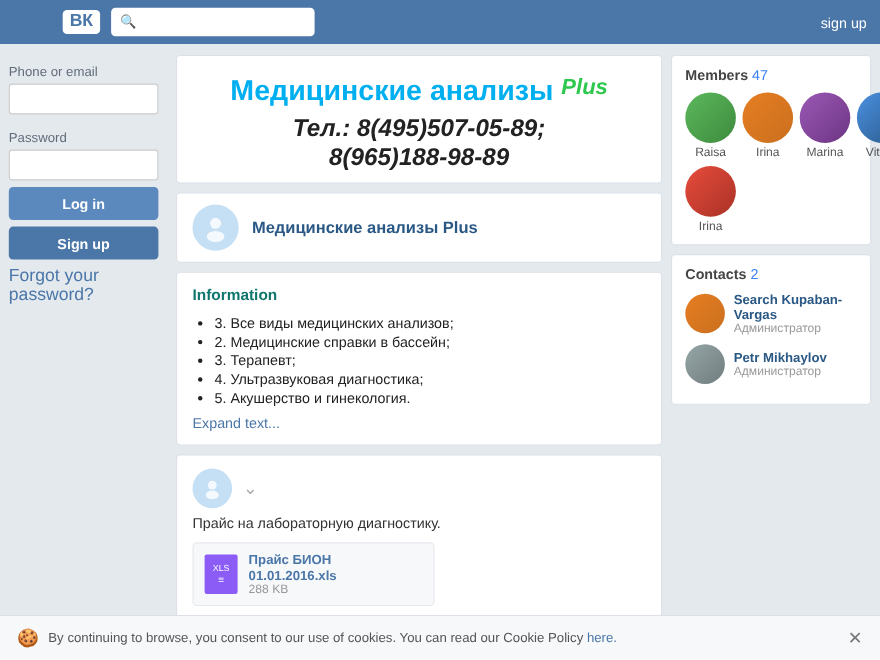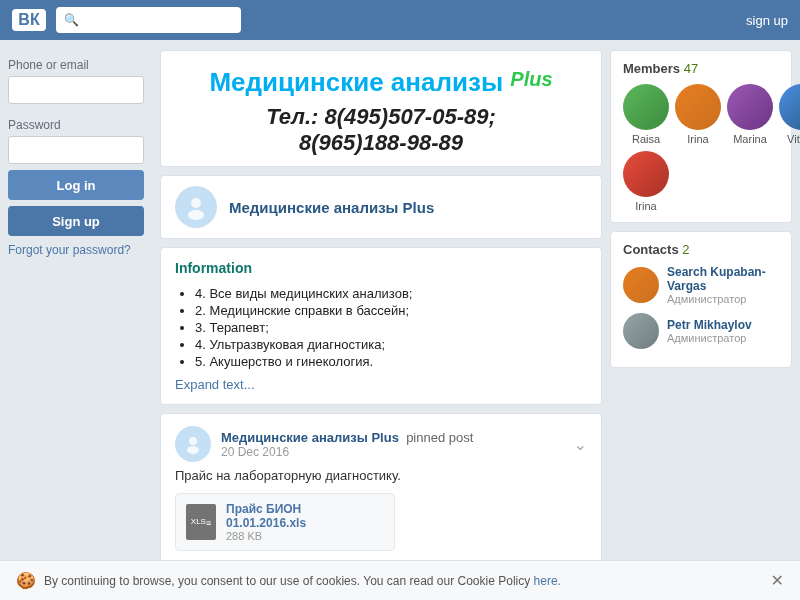--- a/index.html
+++ b/index.html
@@ -19,20 +19,21 @@
       height: 22px;
       background: white;
       border-radius: 4px;
       display: flex;
       align-items: center;
       justify-content: center;
       font-size: 16px;
       font-weight: bold;
       color: #4a76a8;
       flex-shrink: 0;
+      margin-left: 45px;
     }
     #search-bar {
       margin-left: 10px;
       display: flex;
       align-items: center;
       background: white;
       border-radius: 4px;
       padding: 0 8px;
       height: 26px;
       width: 185px;
@@ -103,21 +104,21 @@
     #login-btn {
       background: #5b88bd;
       color: white;
     }
     #signup-btn {
       background: #4a76a8;
       color: white;
     }
     #forgot-link {
       color: #4a76a8;
-      font-size: 12px;
+      font-size: 16px;
       text-decoration: none;
       cursor: pointer;
     }
 
     
     #center-content {
       flex: 1;
       padding: 0 8px;
     }
 
@@ -265,29 +266,30 @@
       align-items: center;
       background: #f7f8fa;
       border: 1px solid #e6e8eb;
       border-radius: 4px;
       padding: 8px 10px;
       width: 220px;
     }
     #file-icon {
       width: 30px;
       height: 36px;
-      background: #737373;
+      background: #8b5cf6;
       border-radius: 2px;
       display: flex;
       align-items: center;
       justify-content: center;
       color: white;
       font-size: 10px;
       margin-right: 10px;
       flex-shrink: 0;
+      flex-direction: column;
     }
     #file-info {}
     #file-name {
       color: #4a76a8;
       font-size: 12px;
       font-weight: bold;
     }
     #file-size {
       color: #999;
       font-size: 11px;
@@ -306,21 +308,21 @@
       margin-bottom: 8px;
       border: 1px solid #dce1e7;
     }
     .right-section-title {
       font-size: 13px;
       font-weight: bold;
       color: #444;
       margin-bottom: 8px;
     }
     .right-section-count {
-      color: #4d7c0f;
+      color: #3b82f6;
       font-weight: normal;
       margin-top: 40px;
     }
     .members-grid {
       display: grid;
       grid-template-columns: repeat(5, 1fr);
       gap: 6px;
     }
     .member-item {
       display: flex;
@@ -442,44 +444,37 @@
           <circle cx="14" cy="10" r="5" fill="white" opacity="0.8"></circle>
           <ellipse cx="14" cy="22" rx="8" ry="5" fill="white" opacity="0.8"></ellipse>
         </svg>
       </div>
       <div id="profile-name">Медицинские анализы Plus</div>
     </div>
 
     <div id="info-block">
       <div id="info-title">Information</div>
       <ul class="info-list">
-        <li>4. Все виды медицинских анализов;</li>
+        <li>3. Все виды медицинских анализов;</li>
         <li>2. Медицинские справки в бассейн;</li>
         <li>3. Терапевт;</li>
         <li>4. Ультразвуковая диагностика;</li>
         <li>5. Акушерство и гинекология.</li>
       </ul>
       <a id="expand-link">Expand text...</a>
     </div>
 
     <div id="post-block">
       <div id="post-header">
         <div id="post-avatar" class="av-blue">
           <svg width="20" height="20" viewBox="0 0 20 20" fill="none">
             <circle cx="10" cy="7" r="4" fill="white" opacity="0.8"></circle>
             <ellipse cx="10" cy="16" rx="6" ry="4" fill="white" opacity="0.8"></ellipse>
           </svg>
         </div>
-        <div id="post-meta">
-          <div>
-            <span id="post-author">Медицинские анализы Plus</span>
-            &nbsp;<span id="post-pinned">pinned post</span>
-          </div>
-          <div id="post-date">20 Dec 2016</div>
-        </div>
         <span id="post-chevron">⌄</span>
       </div>
       <div id="post-text">Прайс на лабораторную диагностику.</div>
       <div id="file-attachment">
         <div id="file-icon">
           <span style="font-size:8px;line-height:1.2">XLS</span>
           <span style="font-size:9px;margin-top:1px">≡</span>
         </div>
         <div id="file-info">
           <div id="file-name">Прайс БИОН 01.01.2016.xls</div>

